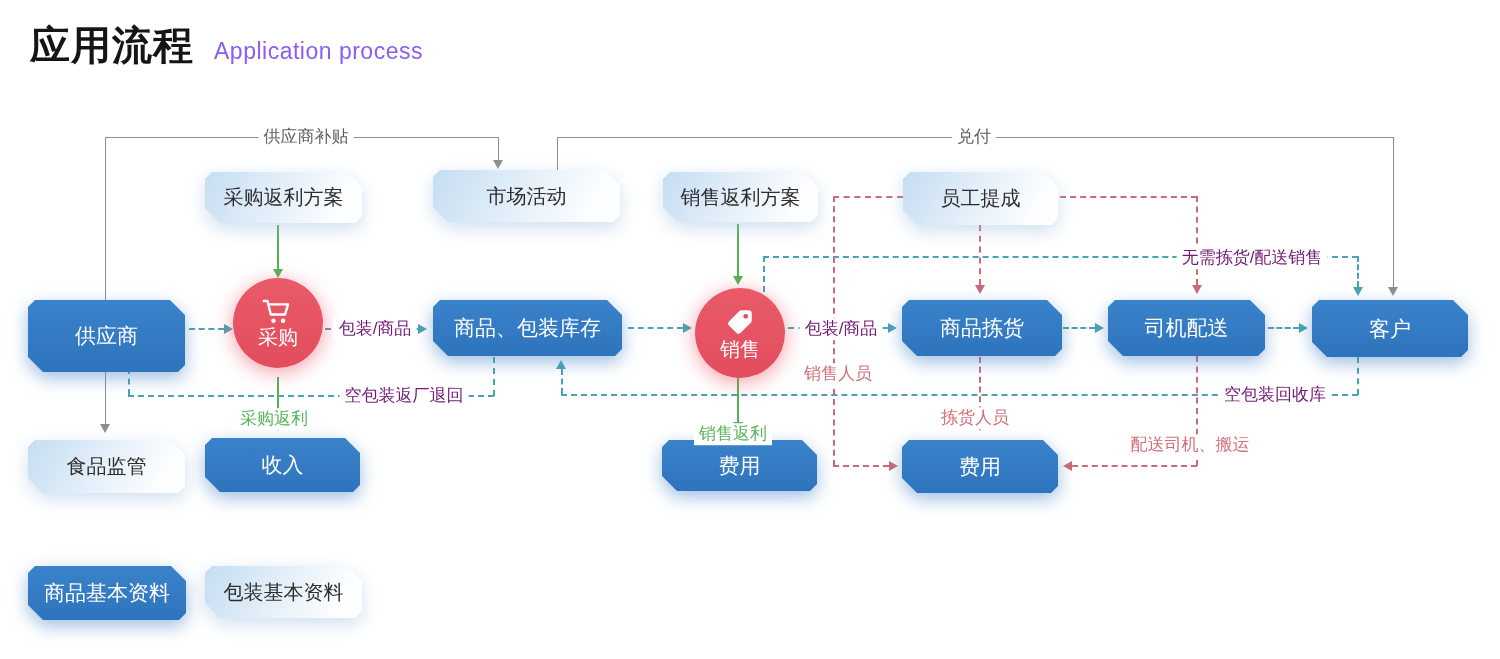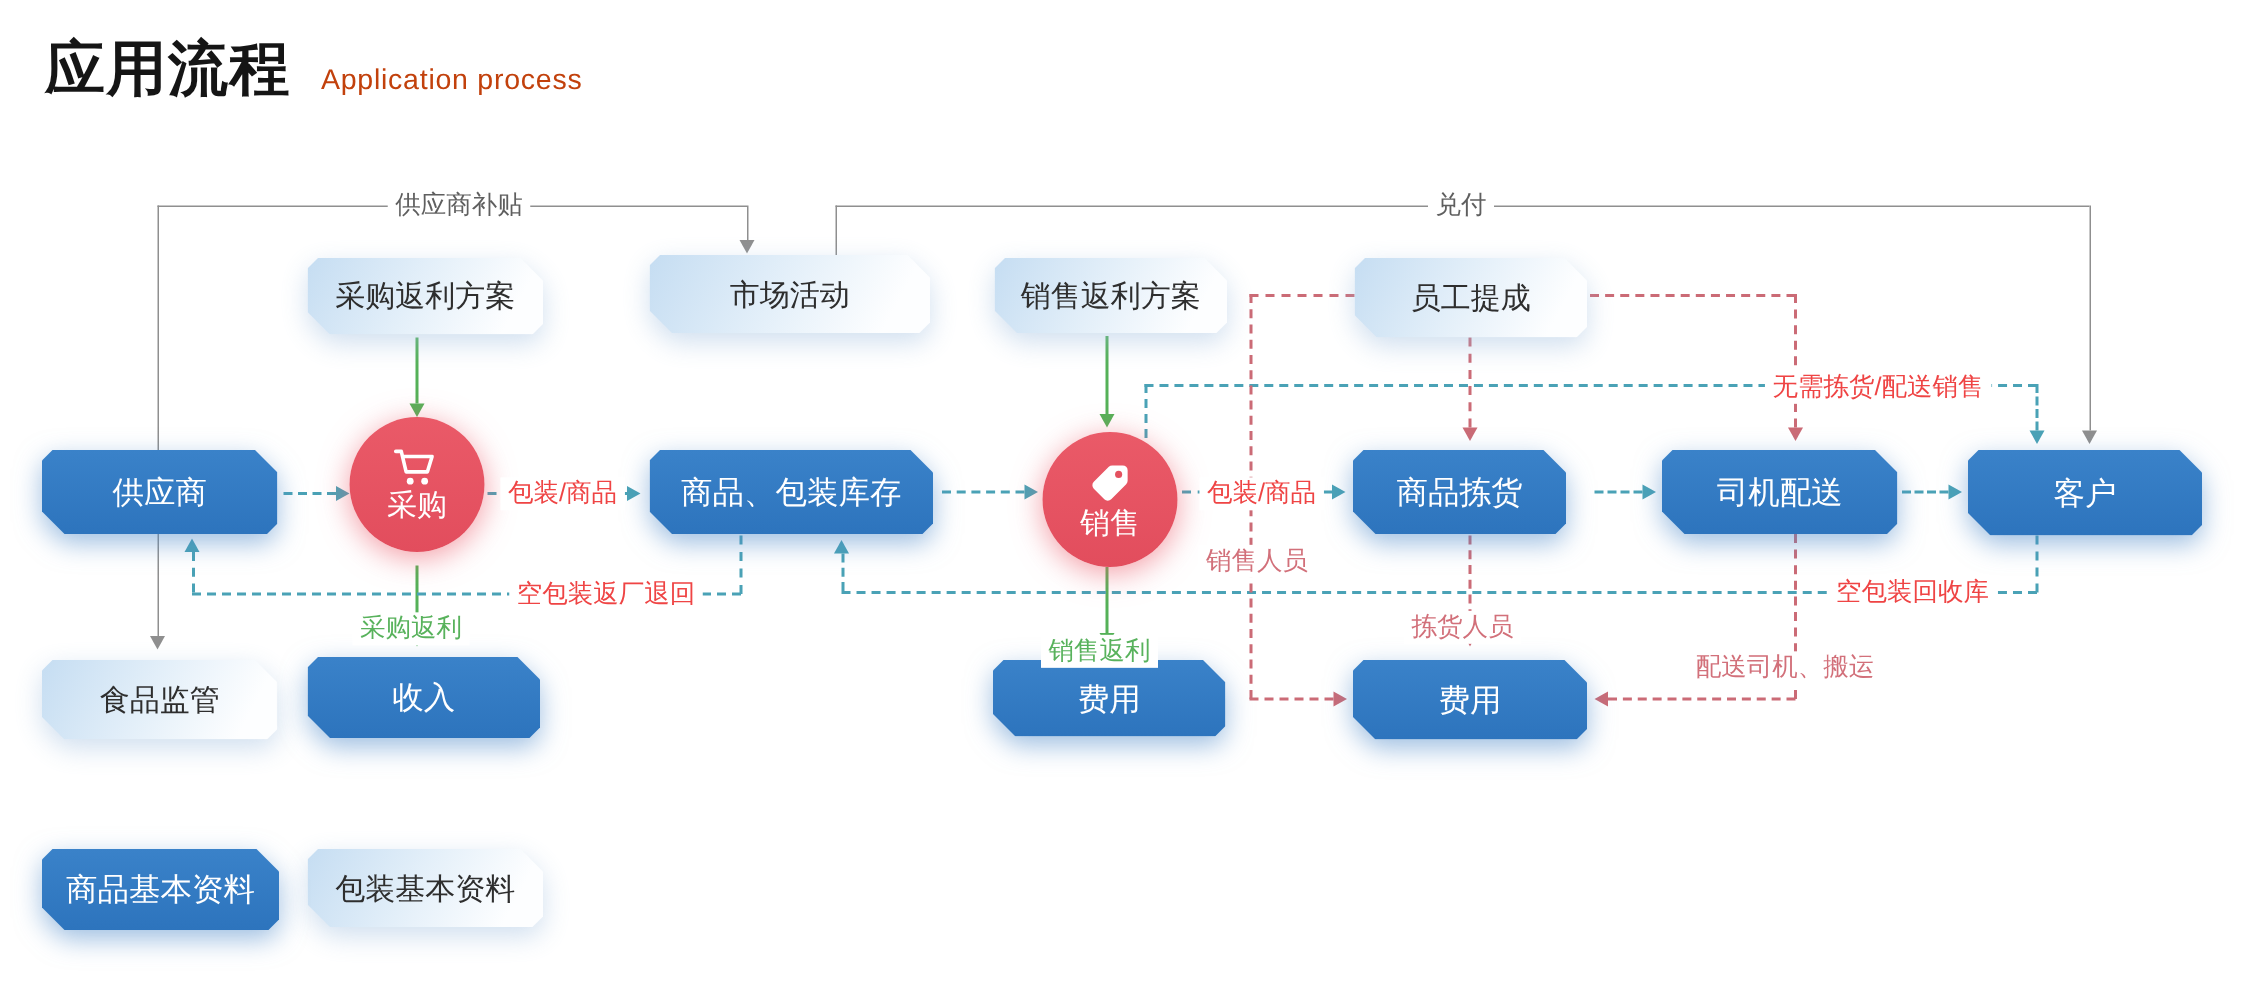--- a/index.html
+++ b/index.html
@@ -1,21 +1,21 @@
 <!DOCTYPE html>
 <html><head>
 <meta charset="utf-8">
 <style>
   html,body{margin:0;padding:0;background:#fff;}
   .canvas{position:relative;width:1500px;height:659px;background:#ffffff;overflow:hidden;
           font-family:"Liberation Sans","DejaVu Sans",sans-serif;}
   
   .titlebar{position:absolute;left:30px;top:18px;display:flex;align-items:baseline;gap:20px;z-index:5;}
   .title-zh{font-size:40px;font-weight:700;color:#151515;letter-spacing:1px;margin:0;}
-  .title-en{font-size:19px;color:#c2410c;letter-spacing:.5px;}
+  .title-en{font-size:23px;color:#8b5cf6;letter-spacing:.5px;}
   
   .node{position:absolute;z-index:2;}
   .node .shape{width:100%;height:100%;display:flex;align-items:center;justify-content:center;
       white-space:nowrap;
       clip-path:polygon(0 7px,7px 0,calc(100% - 15px) 0,100% 15px,100% calc(100% - 7px),
                         calc(100% - 7px) 100%,15px 100%,0 calc(100% - 15px));}
   .node.blue{filter:drop-shadow(0 6px 9px rgba(77,136,201,.55));}
   .node.blue .shape{background:linear-gradient(180deg,#3a82c9 0%,#2d74bd 100%);
       color:#fff;font-size:21px;}
   .node.light{filter:drop-shadow(0 6px 9px rgba(150,185,220,.45));}
@@ -43,21 +43,21 @@
   .arr{position:absolute;width:0;height:0;border-style:solid;border-color:transparent;z-index:1;--c:#000;}
   .arr.down{border-width:9px 5px 0 5px;border-top-color:var(--c);}
   .arr.up{border-width:0 5px 9px 5px;border-bottom-color:var(--c);}
   .arr.right{border-width:5px 0 5px 9px;border-left-color:var(--c);}
   .arr.left{border-width:5px 9px 5px 0;border-right-color:var(--c);}
   .arr.c-gray{--c:#8f8f8f;}.arr.c-teal{--c:#4aa2b6;}.arr.c-red{--c:#cb6b76;}.arr.c-green{--c:#55b158;}
   
   .lbl{position:absolute;transform:translate(-50%,-50%);background:#fff;padding:1px 5px;
        font-size:17px;line-height:1.15;white-space:nowrap;z-index:3;}
   .lbl.gray{color:#5f5f5f;border:none;}
-  .lbl.teal{color:#ef4444;border:none;}
+  .lbl.teal{color:#701a75;border:none;}
   .lbl.green{color:#58b25c;border:none;}
   .lbl.red{color:#d2707a;border:none;}
 </style>
 </head>
 <body>
 
 <div class="canvas">
 
   <div class="titlebar">
     <h1 class="title-zh">应用流程</h1>
@@ -163,31 +163,31 @@
     <div class="shape">
         <span>食品监管</span>
       </div>
   </div>
   <div class="node light" style="left:205px;top:566px;width:157px;height:52px;">
     <div class="shape">
         <span>包装基本资料</span>
       </div>
   </div>
 
-  <div class="node blue" style="left:28px;top:300px;width:157px;height:56px;">
+  <div class="node blue" style="left:28px;top:300px;width:157px;height:72px;">
     <div class="shape">
         <span>供应商</span>
       </div>
   </div>
   <div class="node blue" style="left:433px;top:300px;width:189px;height:56px;">
     <div class="shape">
         <span>商品、包装库存</span>
       </div>
   </div>
-  <div class="node blue" style="left:902px;top:300px;width:142px;height:56px;">
+  <div class="node blue" style="left:902px;top:300px;width:160px;height:56px;">
     <div class="shape">
         <span>商品拣货</span>
       </div>
   </div>
   <div class="node blue" style="left:1108px;top:300px;width:157px;height:56px;">
     <div class="shape">
         <span>司机配送</span>
       </div>
   </div>
   <div class="node blue" style="left:1312px;top:300px;width:156px;height:57px;">

